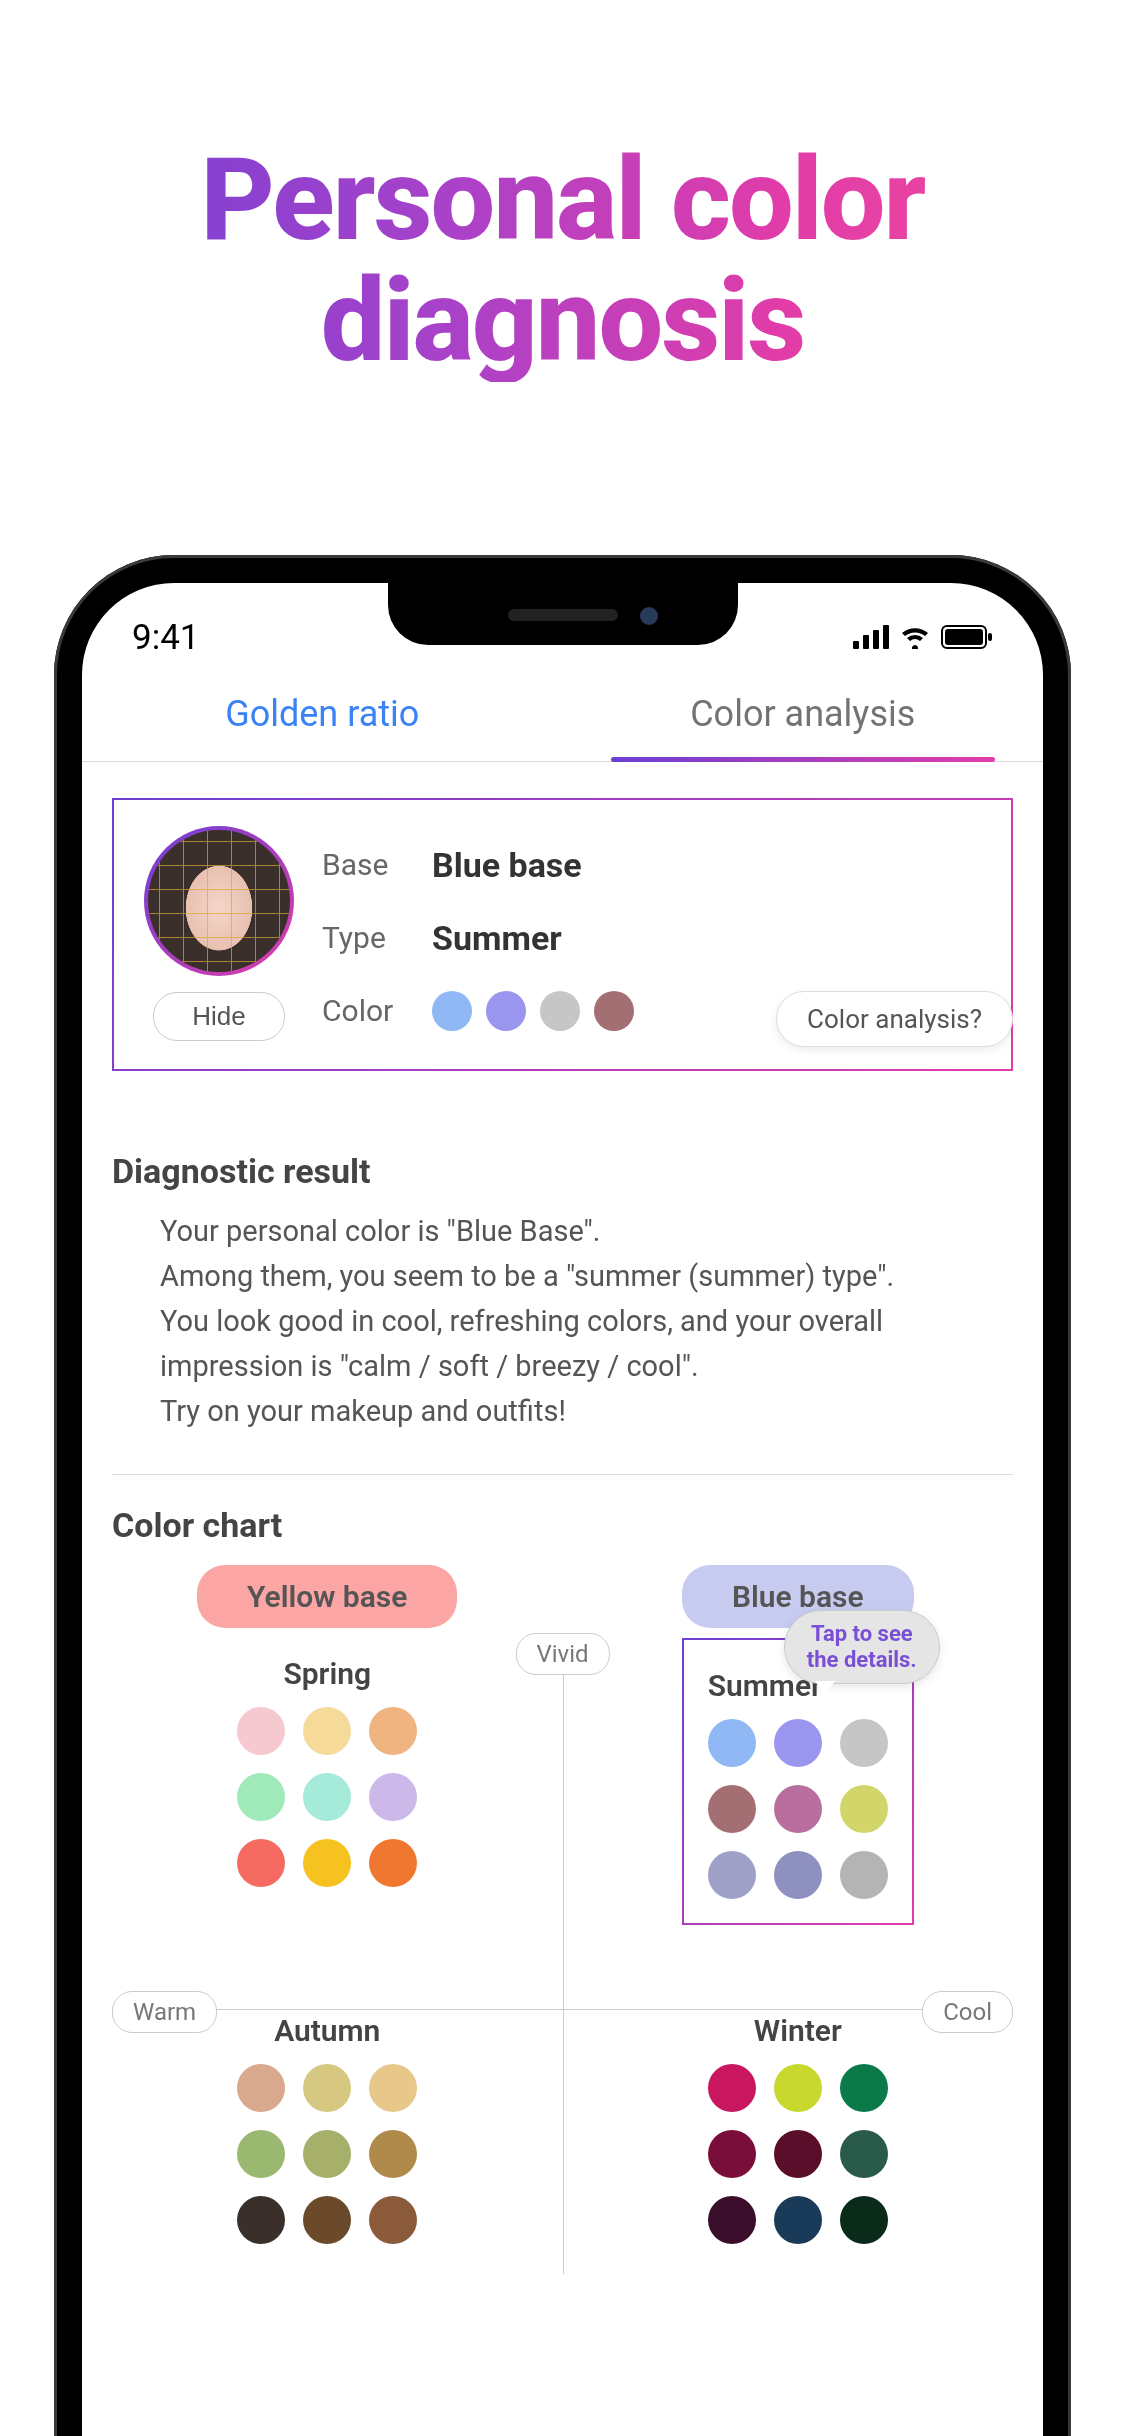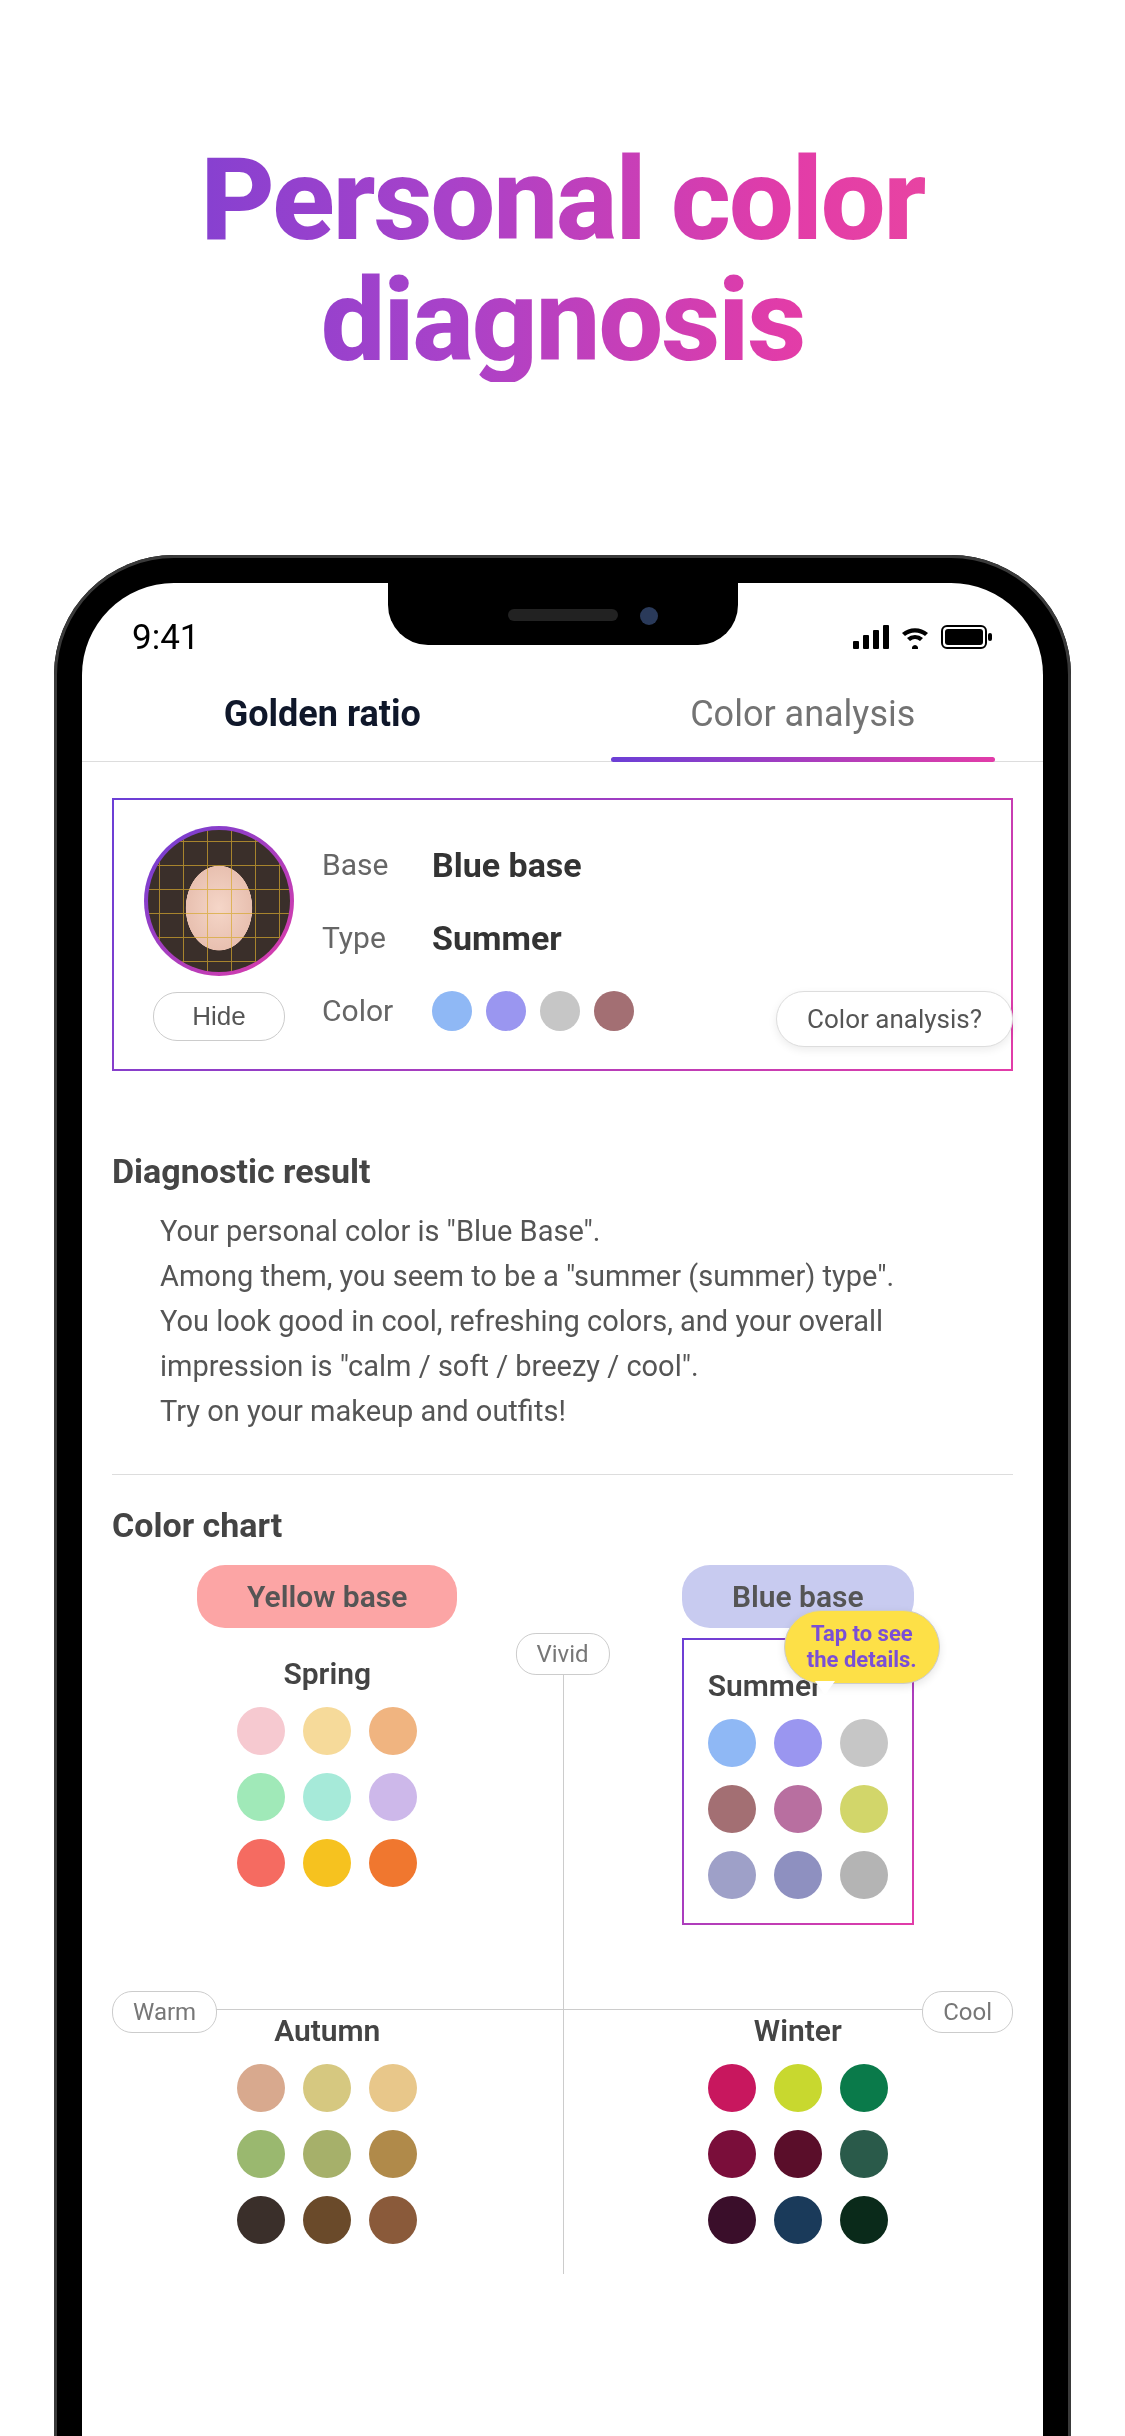--- a/index.html
+++ b/index.html
@@ -96,22 +96,22 @@
 .status-icons svg { display: block; }
 .tabs {
   display: flex;
   border-bottom: 1.5px solid #ddd;
 }
 .tab {
   flex: 1;
   text-align: center;
   padding: 22px 0 26px;
   font-size: 36px;
-  font-weight: 700;
-  color: #0f172a;
+  font-weight: 400;
+  color: #3b82f6;
   position: relative;
 }
 .tab.active {
   color: #737373;
   font-weight: 400;
 }
 .tab.active::after {
   content: "";
   position: absolute;
   bottom: -1px;
@@ -311,21 +311,21 @@
   border-image: linear-gradient(135deg, #6b3fd6, #e23ca8) 1;
   border-radius: 18px;
   padding: 0 24px 24px;
   margin-top: 10px;
   position: relative;
 }
 .tooltip {
   position: absolute;
   right: -28px;
   top: -30px;
-  background: #fde047;
+  background: #e5e5e5;
   border: 1.5px solid #ccc;
   border-radius: 50px;
   padding: 10px 22px;
   font-size: 22px;
   line-height: 1.2;
   color: #7a4fd6;
   font-weight: 700;
   text-align: center;
   box-shadow: 0 3px 8px rgba(0,0,0,0.1);
 }

